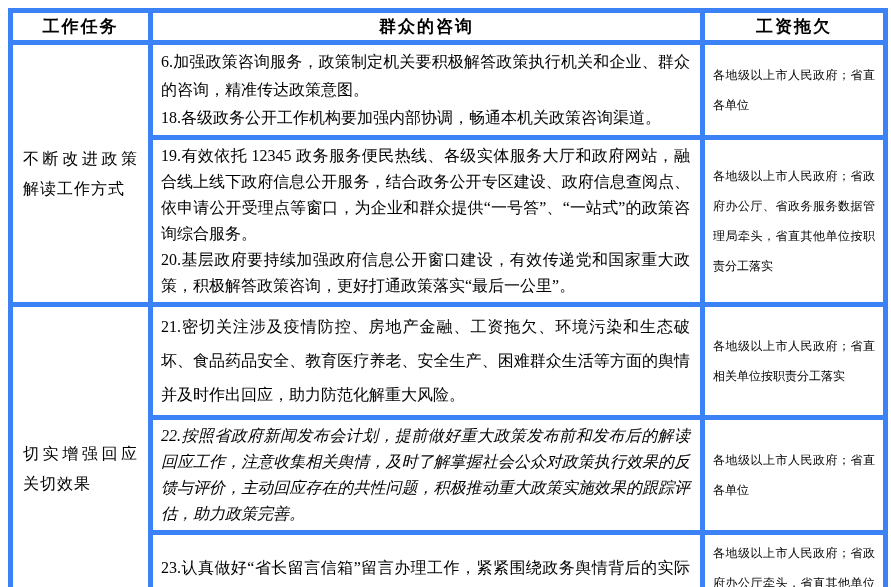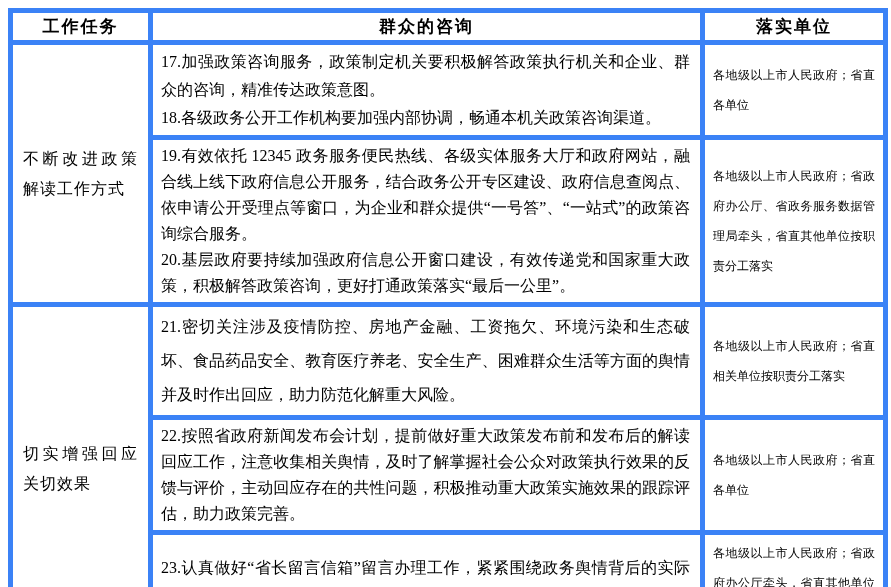--- a/index.html
+++ b/index.html
@@ -62,49 +62,49 @@
     text-align: justify;
     text-justify: inter-character;
   }
   tr.row-1 { height: 84px; }
   tr.row-1 td.req p { line-height: 28px; }
   tr.row-2 { height: 156px; padding-left: 12px; }
   tr.row-2 td.req p { line-height: 26px; }
   tr.row-3 { height: 107px; }
   tr.row-3 td.req p { line-height: 34px; }
   tr.row-4 { height: 103px; }
-  tr.row-4 td.req p { line-height: 26px; }
+  tr.row-4 td.req p { line-height: 26px; font-style: italic; }
   tr.row-5 { height: 90px; }
   tr.row-5 td.req p { line-height: 30px; }
   
   tr.group-sep td {
     border-top: 5px solid #14b8a6;
   }
 </style>
 </head>
 <body>
 
 <table class="doc-table">
   <colgroup>
     <col style="width:140px">
     <col style="width:552px">
     <col style="width:183px">
   </colgroup>
   <thead>
     <tr>
       <th>工作任务</th>
       <th>群众的咨询</th>
-      <th>落实单位</th>
+      <th>工资拖欠</th>
     </tr>
   </thead>
   <tbody>
     <tr class="row-1">
       <td class="task" rowspan="2">不断改进政策解读工作方式</td>
       <td class="req">
-        <p>17.加强政策咨询服务，政策制定机关要积极解答政策执行机关和企业、群众的咨询，精准传达政策意图。</p>
+        <p>6.加强政策咨询服务，政策制定机关要积极解答政策执行机关和企业、群众的咨询，精准传达政策意图。</p>
         <p>18.各级政务公开工作机构要加强内部协调，畅通本机关政策咨询渠道。</p>
       </td>
       <td class="unit">各地级以上市人民政府；省直各单位</td>
     </tr>
     <tr class="row-2">
       <td class="req">
         <p>19.有效依托 12345 政务服务便民热线、各级实体服务大厅和政府网站，融合线上线下政府信息公开服务，结合政务公开专区建设、政府信息查阅点、依申请公开受理点等窗口，为企业和群众提供“一号答”、“一站式”的政策咨询综合服务。</p>
         <p>20.基层政府要持续加强政府信息公开窗口建设，有效传递党和国家重大政策，积极解答政策咨询，更好打通政策落实“最后一公里”。</p>
       </td>
       <td class="unit">各地级以上市人民政府；省政府办公厅、省政务服务数据管理局牵头，省直其他单位按职责分工落实</td>

